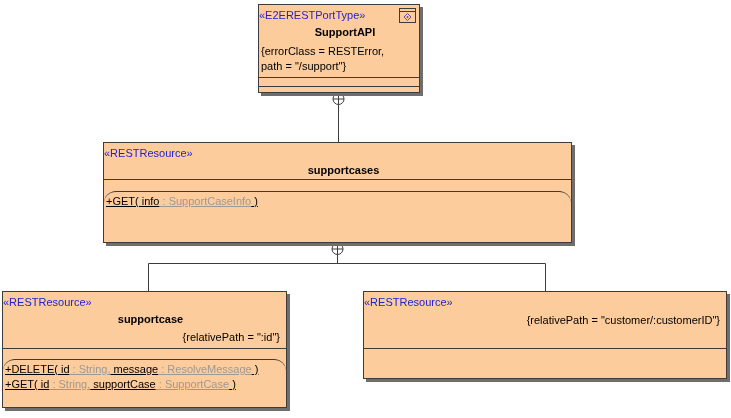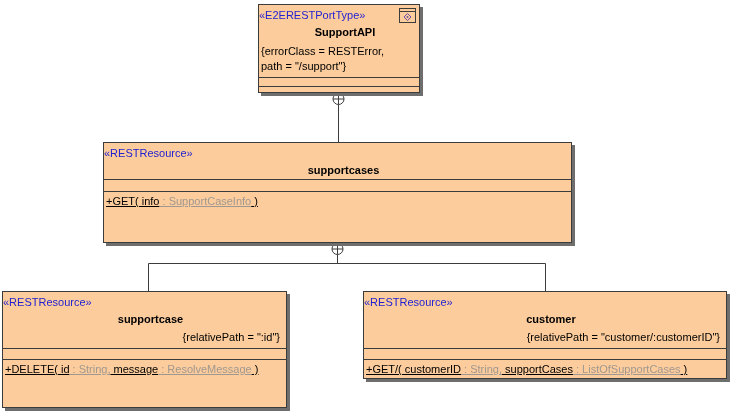--- a/index.html
+++ b/index.html
@@ -20,21 +20,21 @@
   }
   .comp{box-sizing:border-box;overflow:hidden;}
   .comp + .comp{border-top:1px solid var(--node-border);}
   .comp.grow{flex:1 1 auto;}
   .name-comp{padding-top:3px;position:relative;}
   .stereo{color:var(--stereotype);text-align:left;line-height:15px;}
   .nname{font-weight:bold;text-align:center;line-height:16px;margin-top:1px;margin-left:12px;}
   .props{padding-left:2px;margin-top:4px;}
   .props div{line-height:15px;}
   .relpath{text-align:right;padding-right:6px;line-height:16px;margin-top:2px;}
-  .ops{padding-top:2px;}
+  .ops{padding-top:2px;border-radius:12px;}
   .op-row{line-height:15px;white-space:nowrap;padding-left:2px;}
   .op-row span{text-decoration:underline;}
   .op-row .muted{color:var(--muted-type);}
   #connectors{position:absolute;left:0;top:0;pointer-events:none;}
   #connectors line,#connectors path{stroke:var(--connector);stroke-width:1;fill:none;}
   #connectors circle{stroke:var(--connector);stroke-width:1;fill:#ffffff;}
   .porttype-icon{position:absolute;top:3px;right:3px;}
 </style>
 </head>
 <body>
@@ -91,28 +91,25 @@
 
   <div class="node" style="left:2px;top:291px;width:285px;height:117px;">
     <div class="comp name-comp" style="height:56px;">
       <div class="stereo">«RESTResource»</div>
       <div class="nname">supportcase</div>
       <div class="relpath">{relativePath = ":id"}</div>
     </div>
     <div class="comp" style="height:11px;"></div>
     <div class="comp grow ops">
         <div class="op-row"><span>+DELETE( id</span><span class="muted"> : String,</span><span> message</span><span class="muted"> : ResolveMessage</span><span> )</span></div>
+        <div class="op-row"><span>+GET( id</span><span class="muted"> : String,</span><span> supportCase</span><span class="muted"> : SupportCase</span><span> )</span></div>
       </div>
   </div>
 
   <div class="node" style="left:363px;top:291px;width:364px;height:88px;">
     <div class="comp name-comp" style="height:56px;">
       <div class="stereo">«RESTResource»</div>
-      <div class="nname">customer</div>
       <div class="relpath">{relativePath = "customer/:customerID"}</div>
     </div>
     <div class="comp" style="height:11px;"></div>
-    <div class="comp grow ops">
-        <div class="op-row"><span>+GET/( customerID</span><span class="muted"> : String,</span><span> supportCases</span><span class="muted"> : ListOfSupportCases</span><span> )</span></div>
-      </div>
   </div>
 
 </div>
 
 </body></html>

